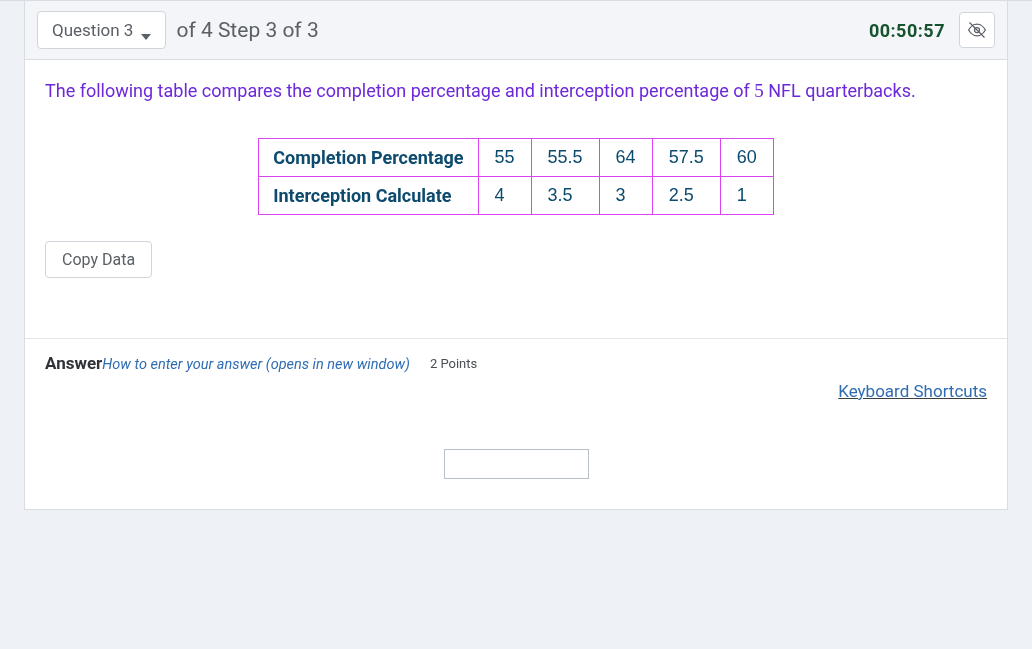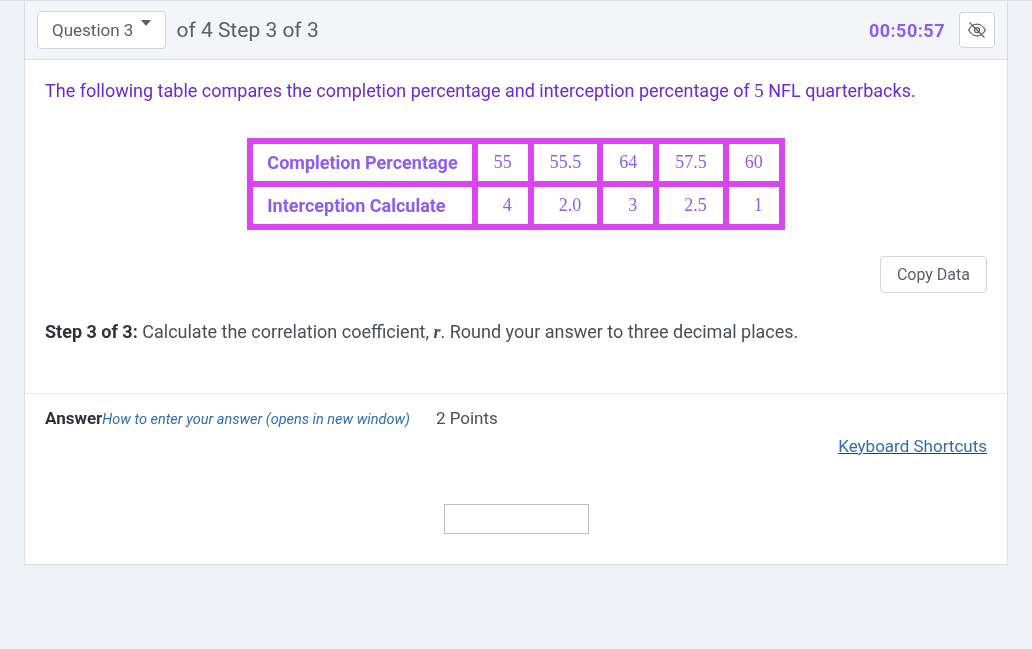--- a/index.html
+++ b/index.html
@@ -33,39 +33,39 @@
       gap: 10px;
     }
     .q-button {
       background: #fff;
       border: 1px solid #cfd5db;
       border-radius: 4px;
       padding: 8px 14px;
       font-size: 17px;
       color: #5b6066;
       display: inline-flex;
-      align-items: flex-start;
+      align-items: flex-end;
       gap: 8px;
     }
     .caret-down {
       width: 0; height: 0;
       border-left: 5px solid transparent;
       border-right: 5px solid transparent;
       border-top: 6px solid #5b6066;
       display:inline-block;
     }
     .step-text {
       font-size: 21px;
       color: #5b6066;
     }
     .header-spacer { flex: 1; }
     .timer {
       font-weight: 700;
       font-size: 18px;
-      color: #8b5cf6;
+      color: #14532d;
       letter-spacing: 0.5px;
       padding-right: 4px;
     }
     .eye-btn {
       border: 1px solid #cfd5db;
       border-radius: 4px;
       width: 36px; height: 36px;
       display:inline-flex;
       align-items:center;
       justify-content:center;
@@ -87,39 +87,38 @@
     }
     .data-wrap {
       text-align: center;
       margin-bottom: 20px;
     }
     table.data {
       border-collapse: collapse;
       margin: 0 auto;
     }
     table.data td, table.data th {
-      border: 6px solid #d946ef;
+      border: 1px solid #d946ef;
       padding: 8px 16px;
       font-size: 18px;
-      color: #8b5cf6;
+      color: #0c4a6e;
     }
     table.data th {
       font-weight: 700;
       text-align: left;
       font-family: -apple-system, BlinkMacSystemFont, "Segoe UI", Roboto, Arial, sans-serif;
       padding-left: 14px;
       padding-right: 14px;
     }
     table.data td {
-      text-align: right;
-      font-family: Liberation Serif, serif;
+      text-align: left;
+      font-family: Liberation Sans, sans-serif;
       min-width: 44px;
     }
     .copy-row {
-      text-align: right;
       margin-top: 26px;
       margin-bottom: 10px;
     }
     .btn {
       border: 1px solid #cfd5db;
       border-radius: 4px;
       background: #fff;
       padding: 8px 16px;
       font-size: 16px;
       color: #5b6066;
@@ -138,26 +137,26 @@
     .sep {
       border-top: 1px solid #e2e6ea;
       margin-top: 34px;
     }
     .answer-block {
       padding: 14px 20px 30px 20px;
     }
     .answer-row {
       display:flex;
       align-items: center;
-      gap: 20px;
+      gap: 14px;
       justify-content: center;
     }
     .answer-label { font-weight: 700; font-size: 17px; color:#2f3338; }
     .answer-help { font-style: italic; color:#2f6db3; font-size: 14.5px; }
-    .points { font-size: 17px; color:#4a4f55; margin-left: 6px; }
+    .points { font-size: 13px; color:#4a4f55; margin-left: 6px; }
     .answer-spacer { flex:1; }
     .keypad-btn svg { width:16px; height:16px; fill:#5b6066; }
     .shortcuts-row {
       text-align: right;
       margin-top: 8px;
       text-decoration: underline;
     }
     .shortcuts-link {
       color:#2f6db3;
       font-size: 17px;
@@ -208,38 +207,35 @@
             <th>Completion Percentage</th>
             <td>55</td>
             <td>55.5</td>
             <td>64</td>
             <td>57.5</td>
             <td>60</td>
           </tr>
           <tr>
             <th>Interception Calculate</th>
             <td>4</td>
-            <td>2.0</td>
+            <td>3.5</td>
             <td>3</td>
             <td>2.5</td>
             <td>1</td>
           </tr>
         </tbody>
           </table>
       </div>
 
       <div class="copy-row">
         <span class="btn">
           <span>Copy Data</span>
         </span>
       </div>
 
-      <div class="step-line">
-        <b>Step 3 of 3: </b><span>Calculate the correlation coefficient, </span><span class="r">r</span><span>. Round your answer to three decimal places.</span>
-      </div>
     </div>
 
     <div class="sep"></div>
 
     <div class="answer-block">
       <div class="answer-row">
         <span>
           <span class="answer-label">Answer</span><span class="answer-help">How to enter your answer (opens in new window)</span>
         </span>
         <span class="points">2 Points</span>

